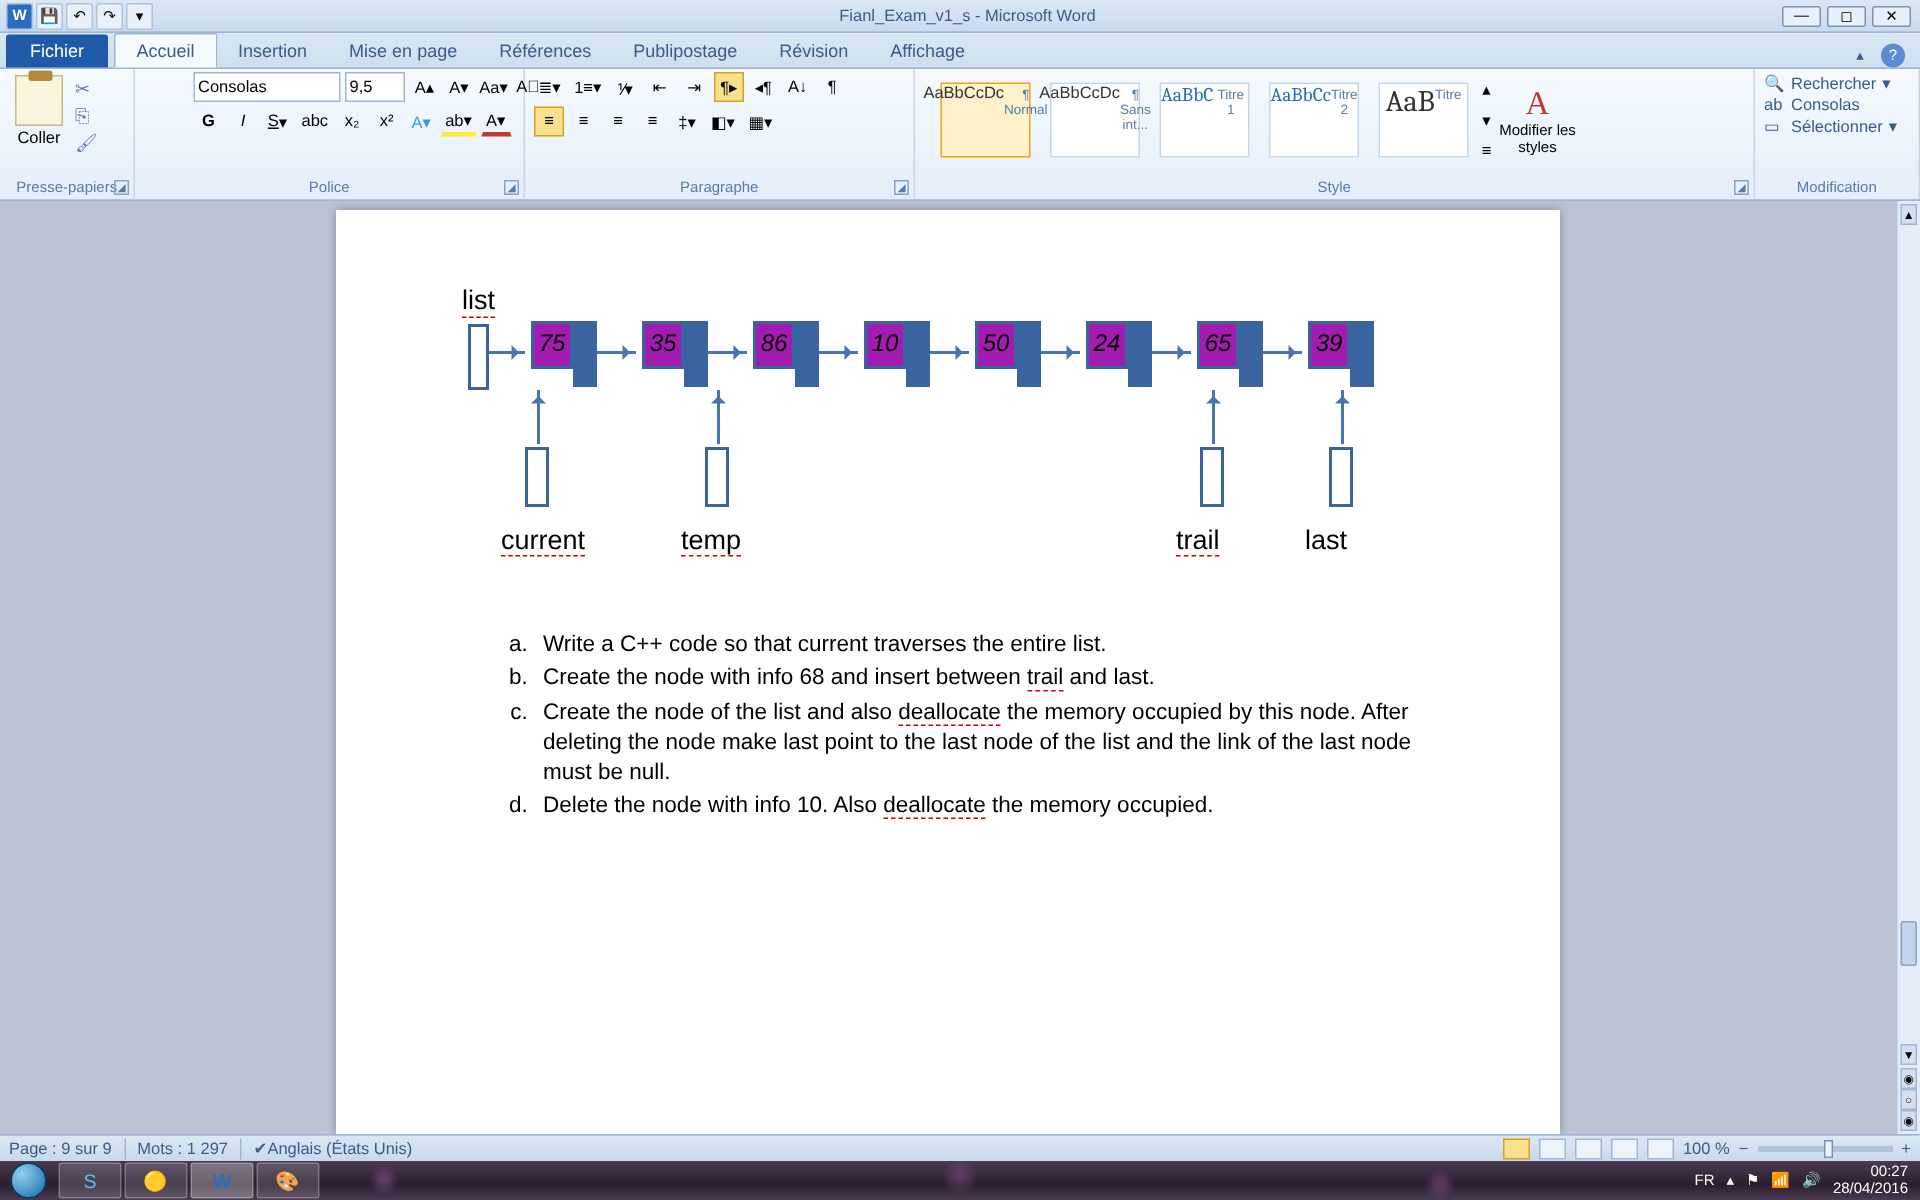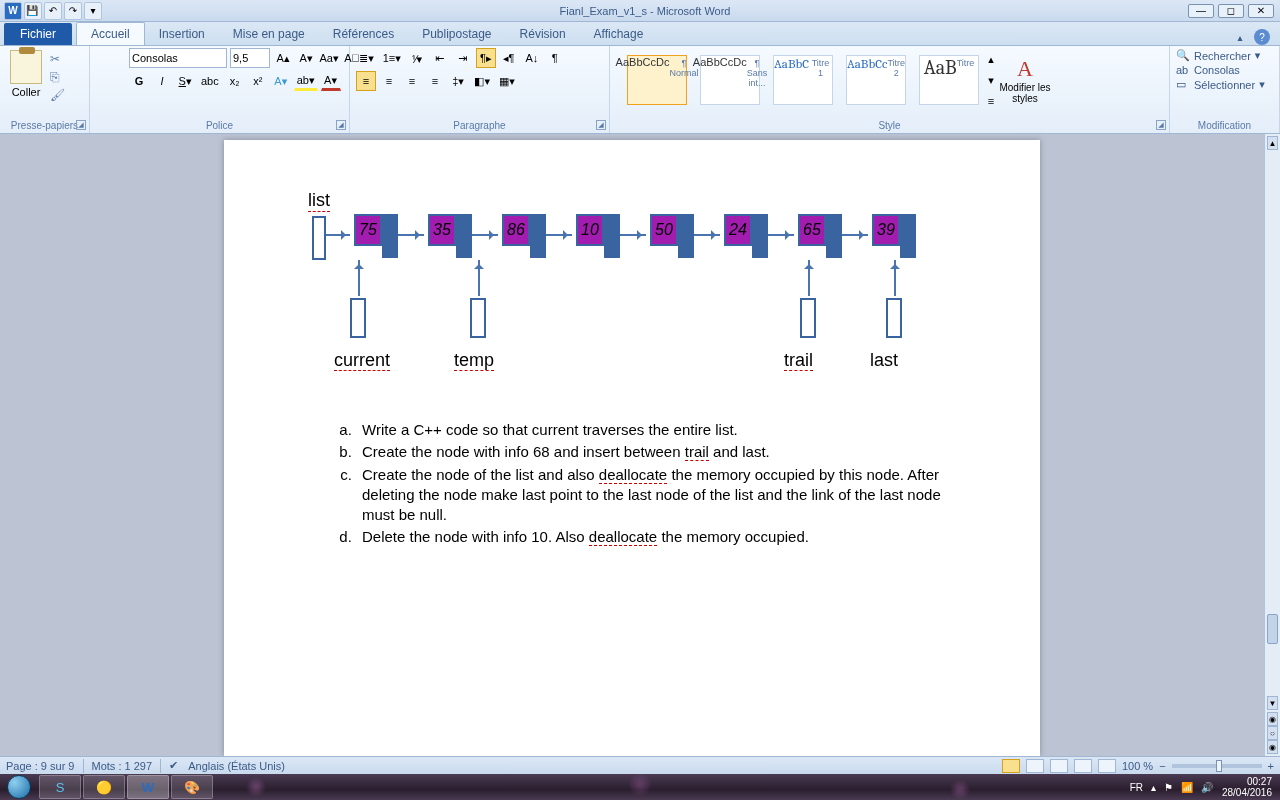--- a/index.html
+++ b/index.html
@@ -352,21 +352,21 @@
   <div class="btn-s" style="bottom:16px">○</div>
   <div class="btn-s" style="bottom:2px">◉</div>
 </div>
 
 <div class="status">
   <span>Page : 9 sur 9</span>
   <span class="sep"></span>
   <span>Mots : 1 297</span>
   <span class="sep"></span>
   <span>✔</span>
-  <span style="margin-left:10px">Anglais (États Unis)</span>
+  <span style="">Anglais (États Unis)</span>
   <div class="right">
     <div class="viewbtn active"></div>
     <div class="viewbtn"></div>
     <div class="viewbtn"></div>
     <div class="viewbtn"></div>
     <div class="viewbtn"></div>
     <span>100 %</span>
     <span>−</span>
     <div class="zoom-slider">
         <div class="thumb"></div>

